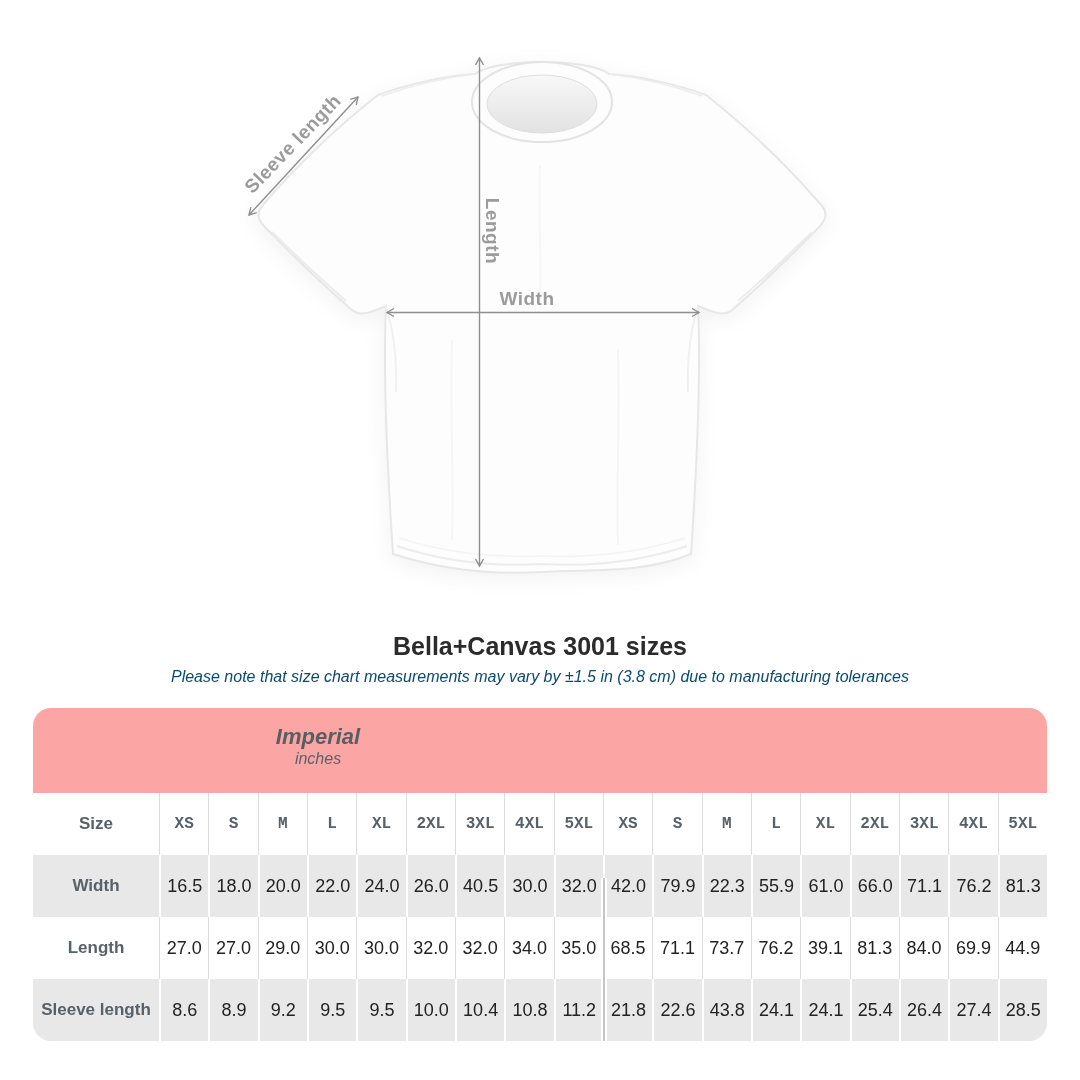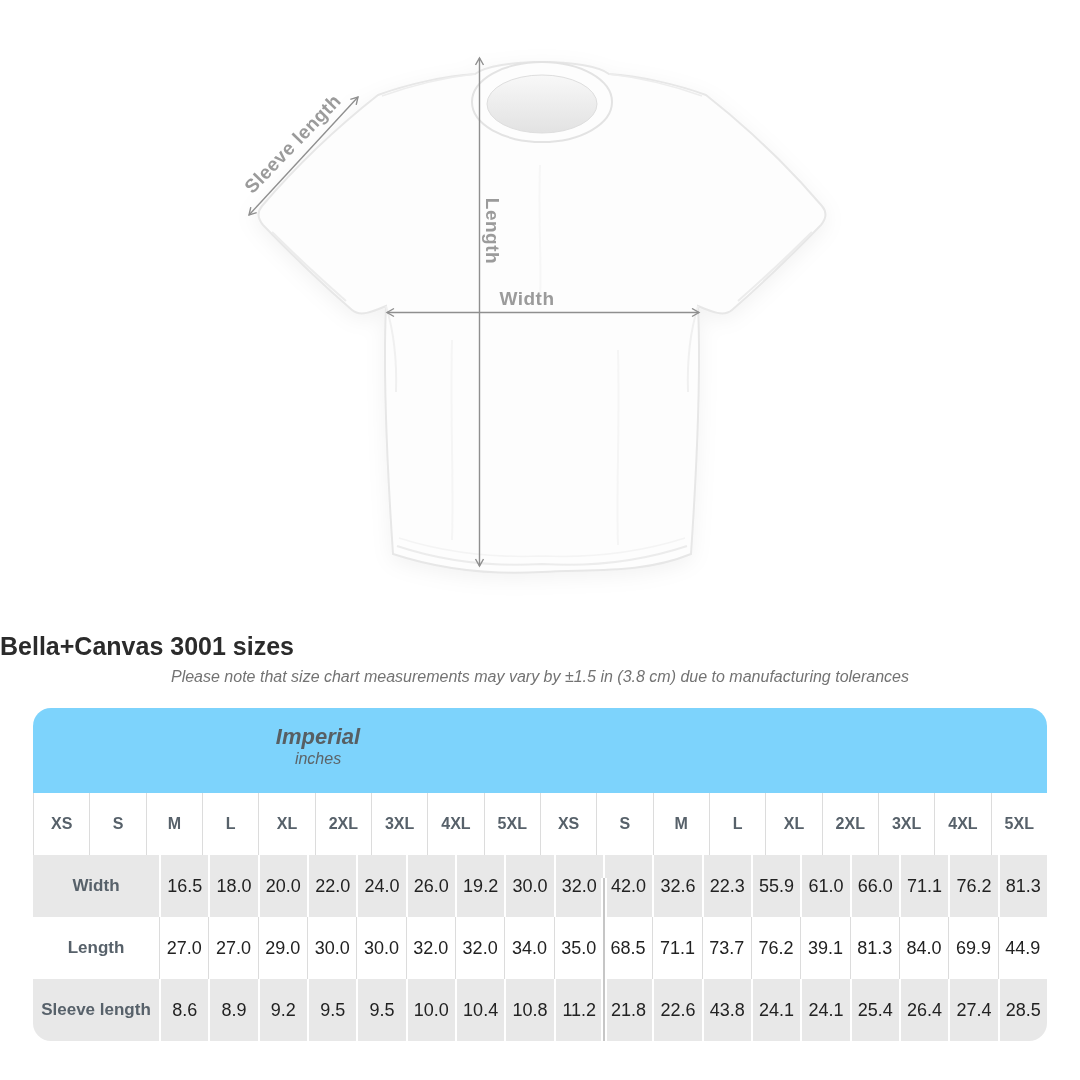--- a/index.html
+++ b/index.html
@@ -14,51 +14,51 @@
   .dim-label {
     position:absolute; font-weight:bold; font-size:19px; color:#9b9b9b;
     text-align:center; white-space:nowrap; letter-spacing:0.5px;
   }
   .lbl-sleeve { left:228px; top:133px; width:130px; transform:rotate(-46deg); }
   .lbl-length { left:452px; top:220px; width:80px;  transform:rotate(90deg); }
   .lbl-width  { left:482px; top:288px; width:90px; }
 
   
   .title {
-    position:absolute; top:632px; left:0; width:100%; text-align:left;
+    position:absolute; top:632px; left:0; width:100%; text-align:center;
     font-size:25px; font-weight:bold; color:#2b2b2b;
   }
   .subtitle {
     position:absolute; top:668px; left:0; width:100%; text-align:center;
-    font-size:16px; font-style:italic; color:#737373;
+    font-size:16px; font-style:italic; color:#0c4a6e;
   }
 
   
   .size-table {
     position:absolute; left:33px; top:708px; width:1014px; height:333px;
     border-radius:18px; overflow:hidden; background:#ffffff;
   }
-  .band { display:flex; height:85px; background:#7dd3fc; }
+  .band { display:flex; height:85px; background:#fca5a5; }
   .band-half { display:flex; flex-direction:column; align-items:center; justify-content:flex-start; padding-top:16px; }
   .band-half.imperial { width:570px; }
   .band-half.metric   { width:444px; }
   .unit-name { font-size:22px; font-weight:bold; font-style:italic; color:#575f63; }
   .unit-sub  { font-size:16px; font-style:italic; color:#5c6468; }
 
   .tbody { position:relative; }
   .trow { display:flex; height:62px; background:#ffffff; }
   .trow .lab {
     width:126px; flex:none; display:flex; align-items:center; justify-content:center;
     font-size:17px; font-weight:bold; color:#57616a;
   }
   .trow .c {
     flex:1 1 0; display:flex; align-items:center; justify-content:center;
     font-size:18px; color:#222222;
   }
-  .trow.head .c { font-size:16px; font-weight:bold; color:#57616a; }
+  .trow.head .c { font-size:16px; font-weight:bold; color:#57616a;font-family:Liberation Mono, monospace; }
   .trow.head .c, .trow.white .c { border-left:1px solid #dcdcdc; }
   .trow.gray .c { border-left:2px solid #ffffff; background:#e8e8e8;text-align:center; }
   .trow.gray .lab { background:#e8e8e8; }
 
   .mid-divider {
     position:absolute; left:570px; top:85px; bottom:0; width:2px;
     background:#c6c6c6; box-shadow:-2px 0 0 #ffffff, 2px 0 0 #ffffff;
   }
 </style>
 </head>
@@ -129,20 +129,21 @@
 
   <div class="size-table">
     <div class="band">
       <div class="band-half imperial">
         <div class="unit-name">Imperial</div>
         <div class="unit-sub">inches</div>
       </div>
     </div>
     <div class="tbody" id="tbody">
       <div class="trow head">
+          <div class="lab">Size</div>
           <div class="c">XS</div>
           <div class="c">S</div>
           <div class="c">M</div>
           <div class="c">L</div>
           <div class="c">XL</div>
           <div class="c">2XL</div>
           <div class="c">3XL</div>
           <div class="c">4XL</div>
           <div class="c">5XL</div>
           <div class="c">XS</div>
@@ -156,25 +157,25 @@
           <div class="c">5XL</div>
         </div>
         <div class="trow gray">
           <div class="lab">Width</div>
           <div class="c">16.5</div>
           <div class="c">18.0</div>
           <div class="c">20.0</div>
           <div class="c">22.0</div>
           <div class="c">24.0</div>
           <div class="c">26.0</div>
-          <div class="c">19.2</div>
+          <div class="c">40.5</div>
           <div class="c">30.0</div>
           <div class="c">32.0</div>
           <div class="c">42.0</div>
-          <div class="c">32.6</div>
+          <div class="c">79.9</div>
           <div class="c">22.3</div>
           <div class="c">55.9</div>
           <div class="c">61.0</div>
           <div class="c">66.0</div>
           <div class="c">71.1</div>
           <div class="c">76.2</div>
           <div class="c">81.3</div>
         </div>
         <div class="trow white">
           <div class="lab">Length</div>

